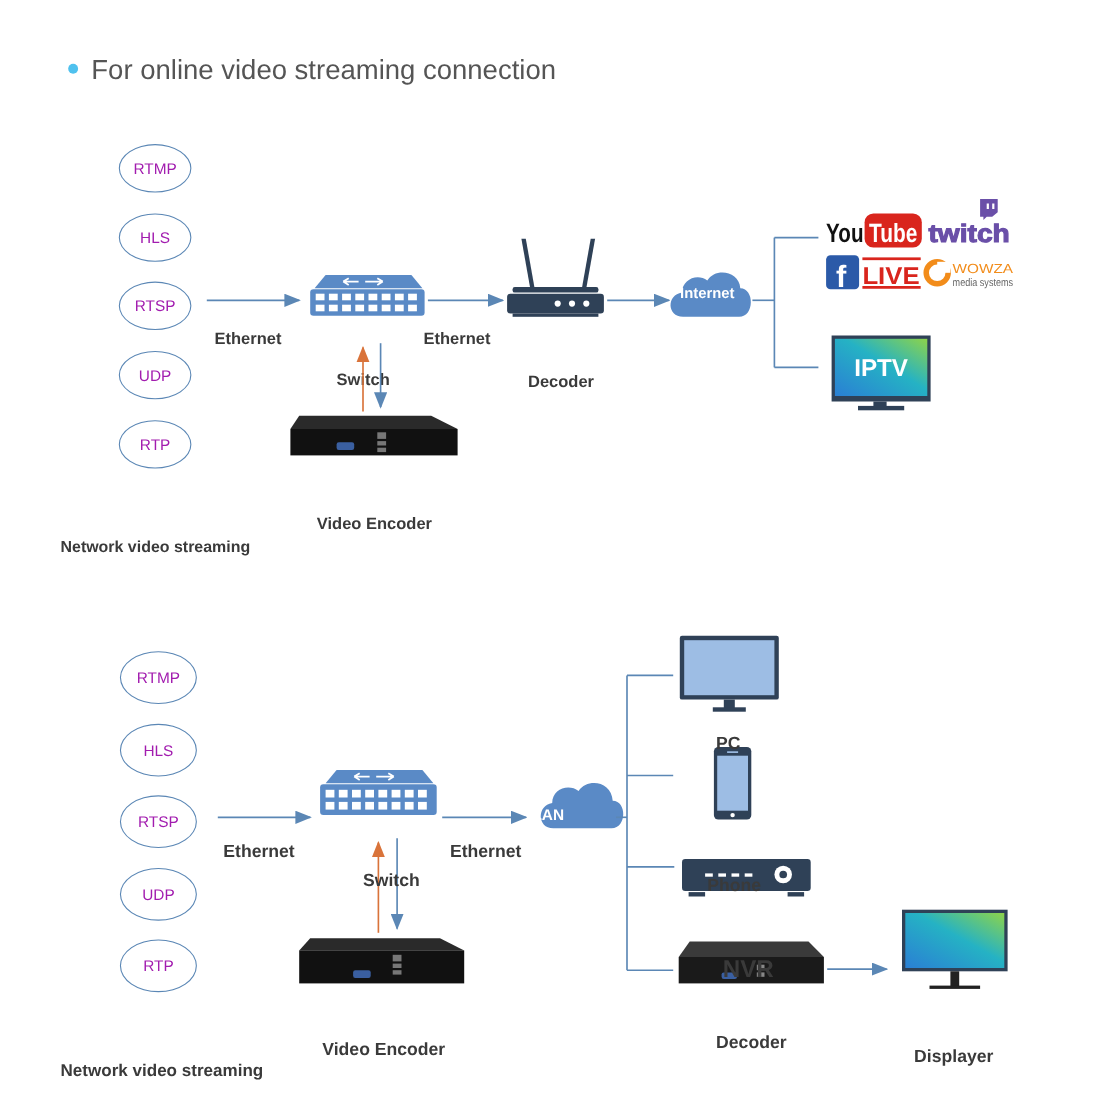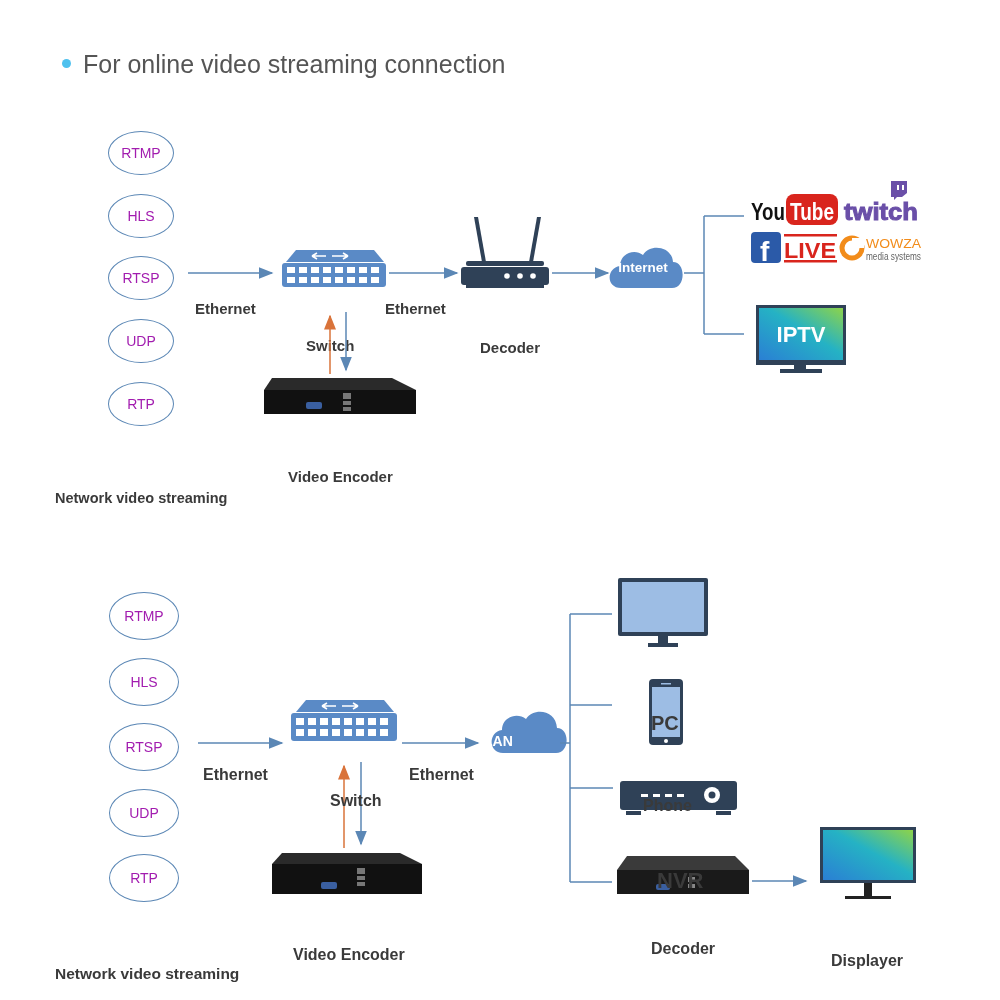--- a/index.html
+++ b/index.html
@@ -266,19 +266,19 @@
       <span>RTP</span>
     </div>
   <div class="lbl lbl-sm" style="left:55px;top:917px;font-size:15.5px;">Network video streaming</div>
 
   <div class="lbl" style="left:203px;top:718px;font-size:16px;">Ethernet</div>
   <div class="lbl" style="left:330px;top:744px;font-size:16px;">Switch</div>
   <div class="lbl" style="left:409px;top:718px;font-size:16px;">Ethernet</div>
   <div class="abs" style="left:484px;top:732px;width:60px;text-align:left;"><span class="cloud-text" style="font-size:14px;">LAN</span></div>
   <div class="lbl" style="left:293px;top:898px;font-size:16px;">Video Encoder</div>
 
-  <div class="lbl" style="left:651px;top:664px;font-size:20px;">PC</div>
+  <div class="lbl" style="left:651px;top:620px;font-size:16px;">PC</div>
   <div class="lbl" style="left:643px;top:749px;font-size:16px;">Phone</div>
   <div class="lbl" style="left:657px;top:820px;font-size:22px;">NVR</div>
   <div class="lbl" style="left:651px;top:892px;font-size:16px;">Decoder</div>
   <div class="lbl" style="left:831px;top:904px;font-size:16px;">Displayer</div>
 
 </div>
 
 </body></html>

